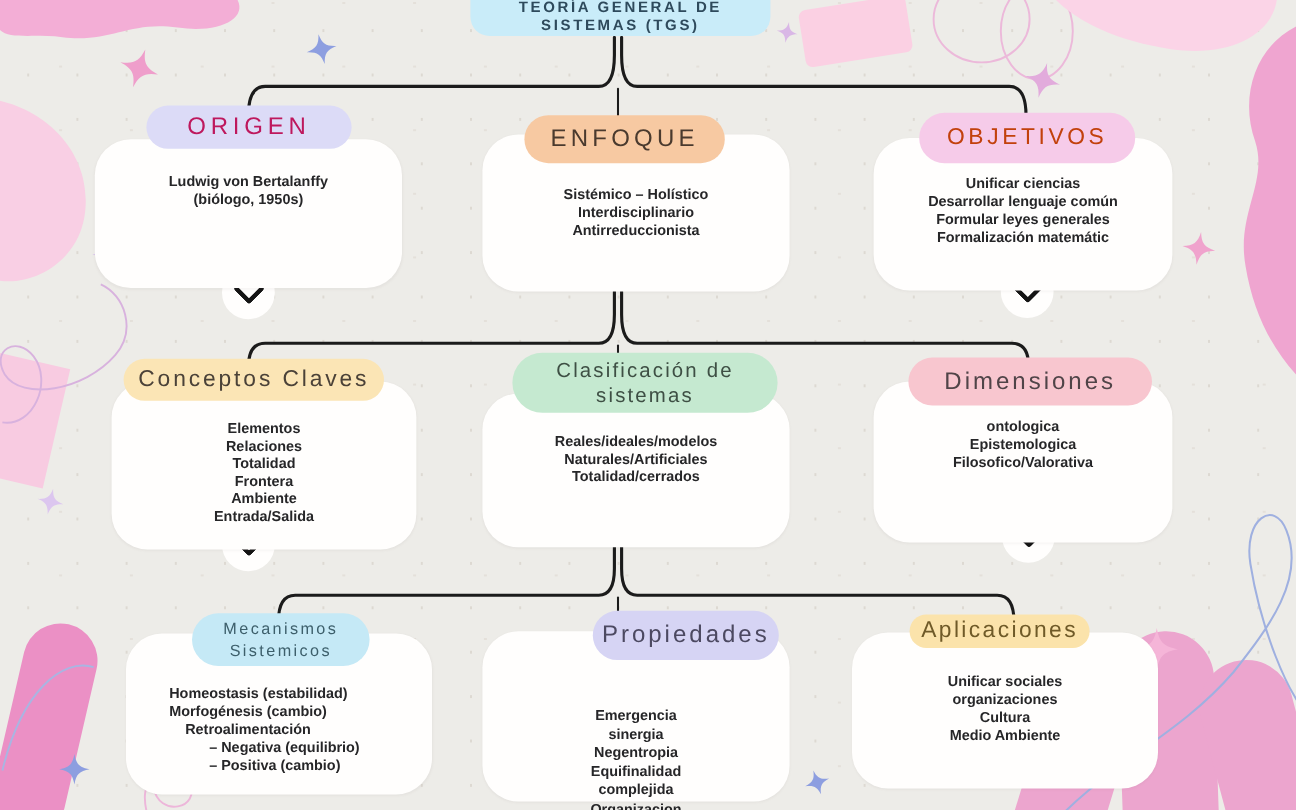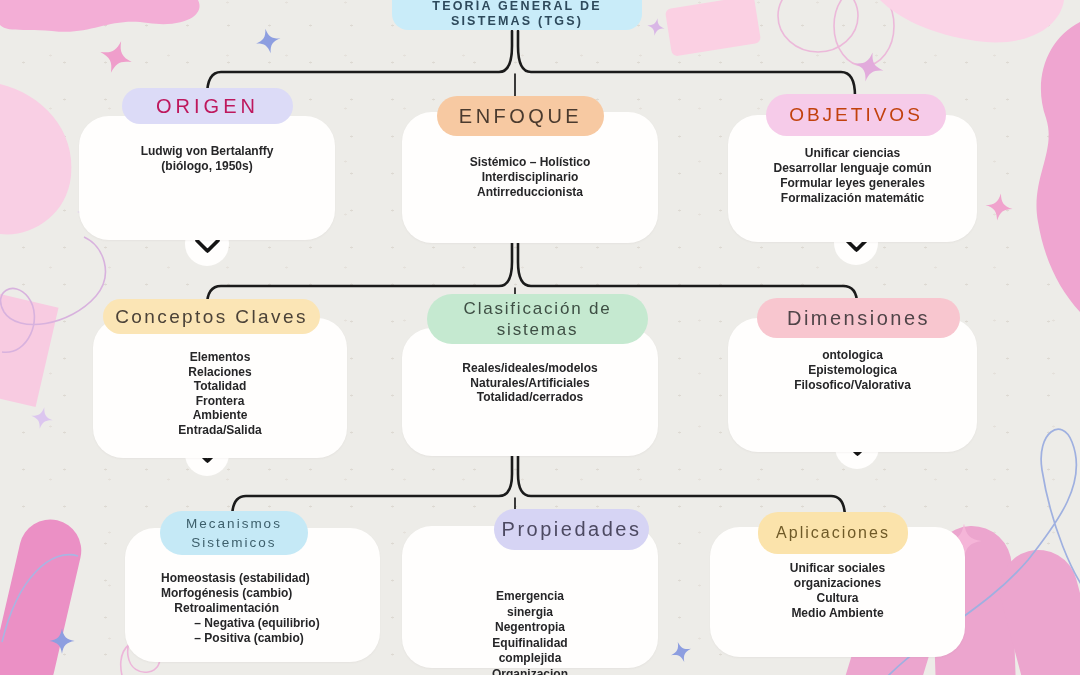--- a/index.html
+++ b/index.html
@@ -60,34 +60,34 @@
   #card-clasificacion{left:402px;top:328px;width:256px;height:128px;}
   #body-clasificacion{top:33px;line-height:14.5px;}
   #pill-clasificacion{left:427px;top:294px;width:221px;height:50px;border-radius:25px;
     background:#c5e9d0;font-size:17px;letter-spacing:1.8px;line-height:21px;color:#3e4f44;}
 
   #card-dimensiones{left:728px;top:318px;width:249px;height:134px;}
   #body-dimensiones{top:30px;}
   #pill-dimensiones{left:757px;top:298px;width:203px;height:40px;border-radius:20px;
     background:#f8c6cf;font-size:20px;letter-spacing:2.5px;color:#504448;}
 
-  #card-mecanismos{left:105px;top:528px;width:255px;height:134px;margin-left:20px;}
+  #card-mecanismos{left:105px;top:528px;width:255px;height:134px;}
   #body-mecanismos{top:43px;}
   #pill-mecanismos{left:160px;top:511px;width:148px;height:44px;border-radius:22px;
     background:#c5e9f6;font-size:13.5px;letter-spacing:2px;line-height:19px;color:#3d5f6b;}
 
   #card-propiedades{left:402px;top:526px;width:256px;height:142px;}
   #body-propiedades{top:47px;line-height:15.5px;margin-top:16px;}
   #pill-propiedades{left:450px;top:509px;width:155px;height:41px;border-radius:20.5px;
     background:#d6d4f4;font-size:20px;letter-spacing:2.5px;color:#4c4961;margin-left:44px;}
 
   #card-aplicaciones{left:710px;top:527px;width:255px;height:130px;}
   #body-aplicaciones{top:34px;}
-  #pill-aplicaciones{left:758px;top:512px;width:150px;height:42px;border-radius:20px;
-    background:#fbe3ab;font-size:16px;letter-spacing:2px;color:#6f5a28;}
+  #pill-aplicaciones{left:758px;top:512px;width:150px;height:28px;border-radius:20px;
+    background:#fbe3ab;font-size:19px;letter-spacing:2px;color:#6f5a28;}
 
   
   .bump{position:absolute;width:44px;height:44px;border-radius:50%;background:#fffefd;
         z-index:3;display:flex;align-items:center;justify-content:center;}
   .chev{display:block;width:15px;height:15px;margin-top:-7px;
         border-right:4.6px solid #141414;border-bottom:4.6px solid #141414;
         border-radius:3px;transform:rotate(45deg);}
   #bump-origen{left:185px;top:222px;}
   #bump-objetivos{left:834px;top:221px;}
   #bump-conceptos{left:185px;top:432px;}

